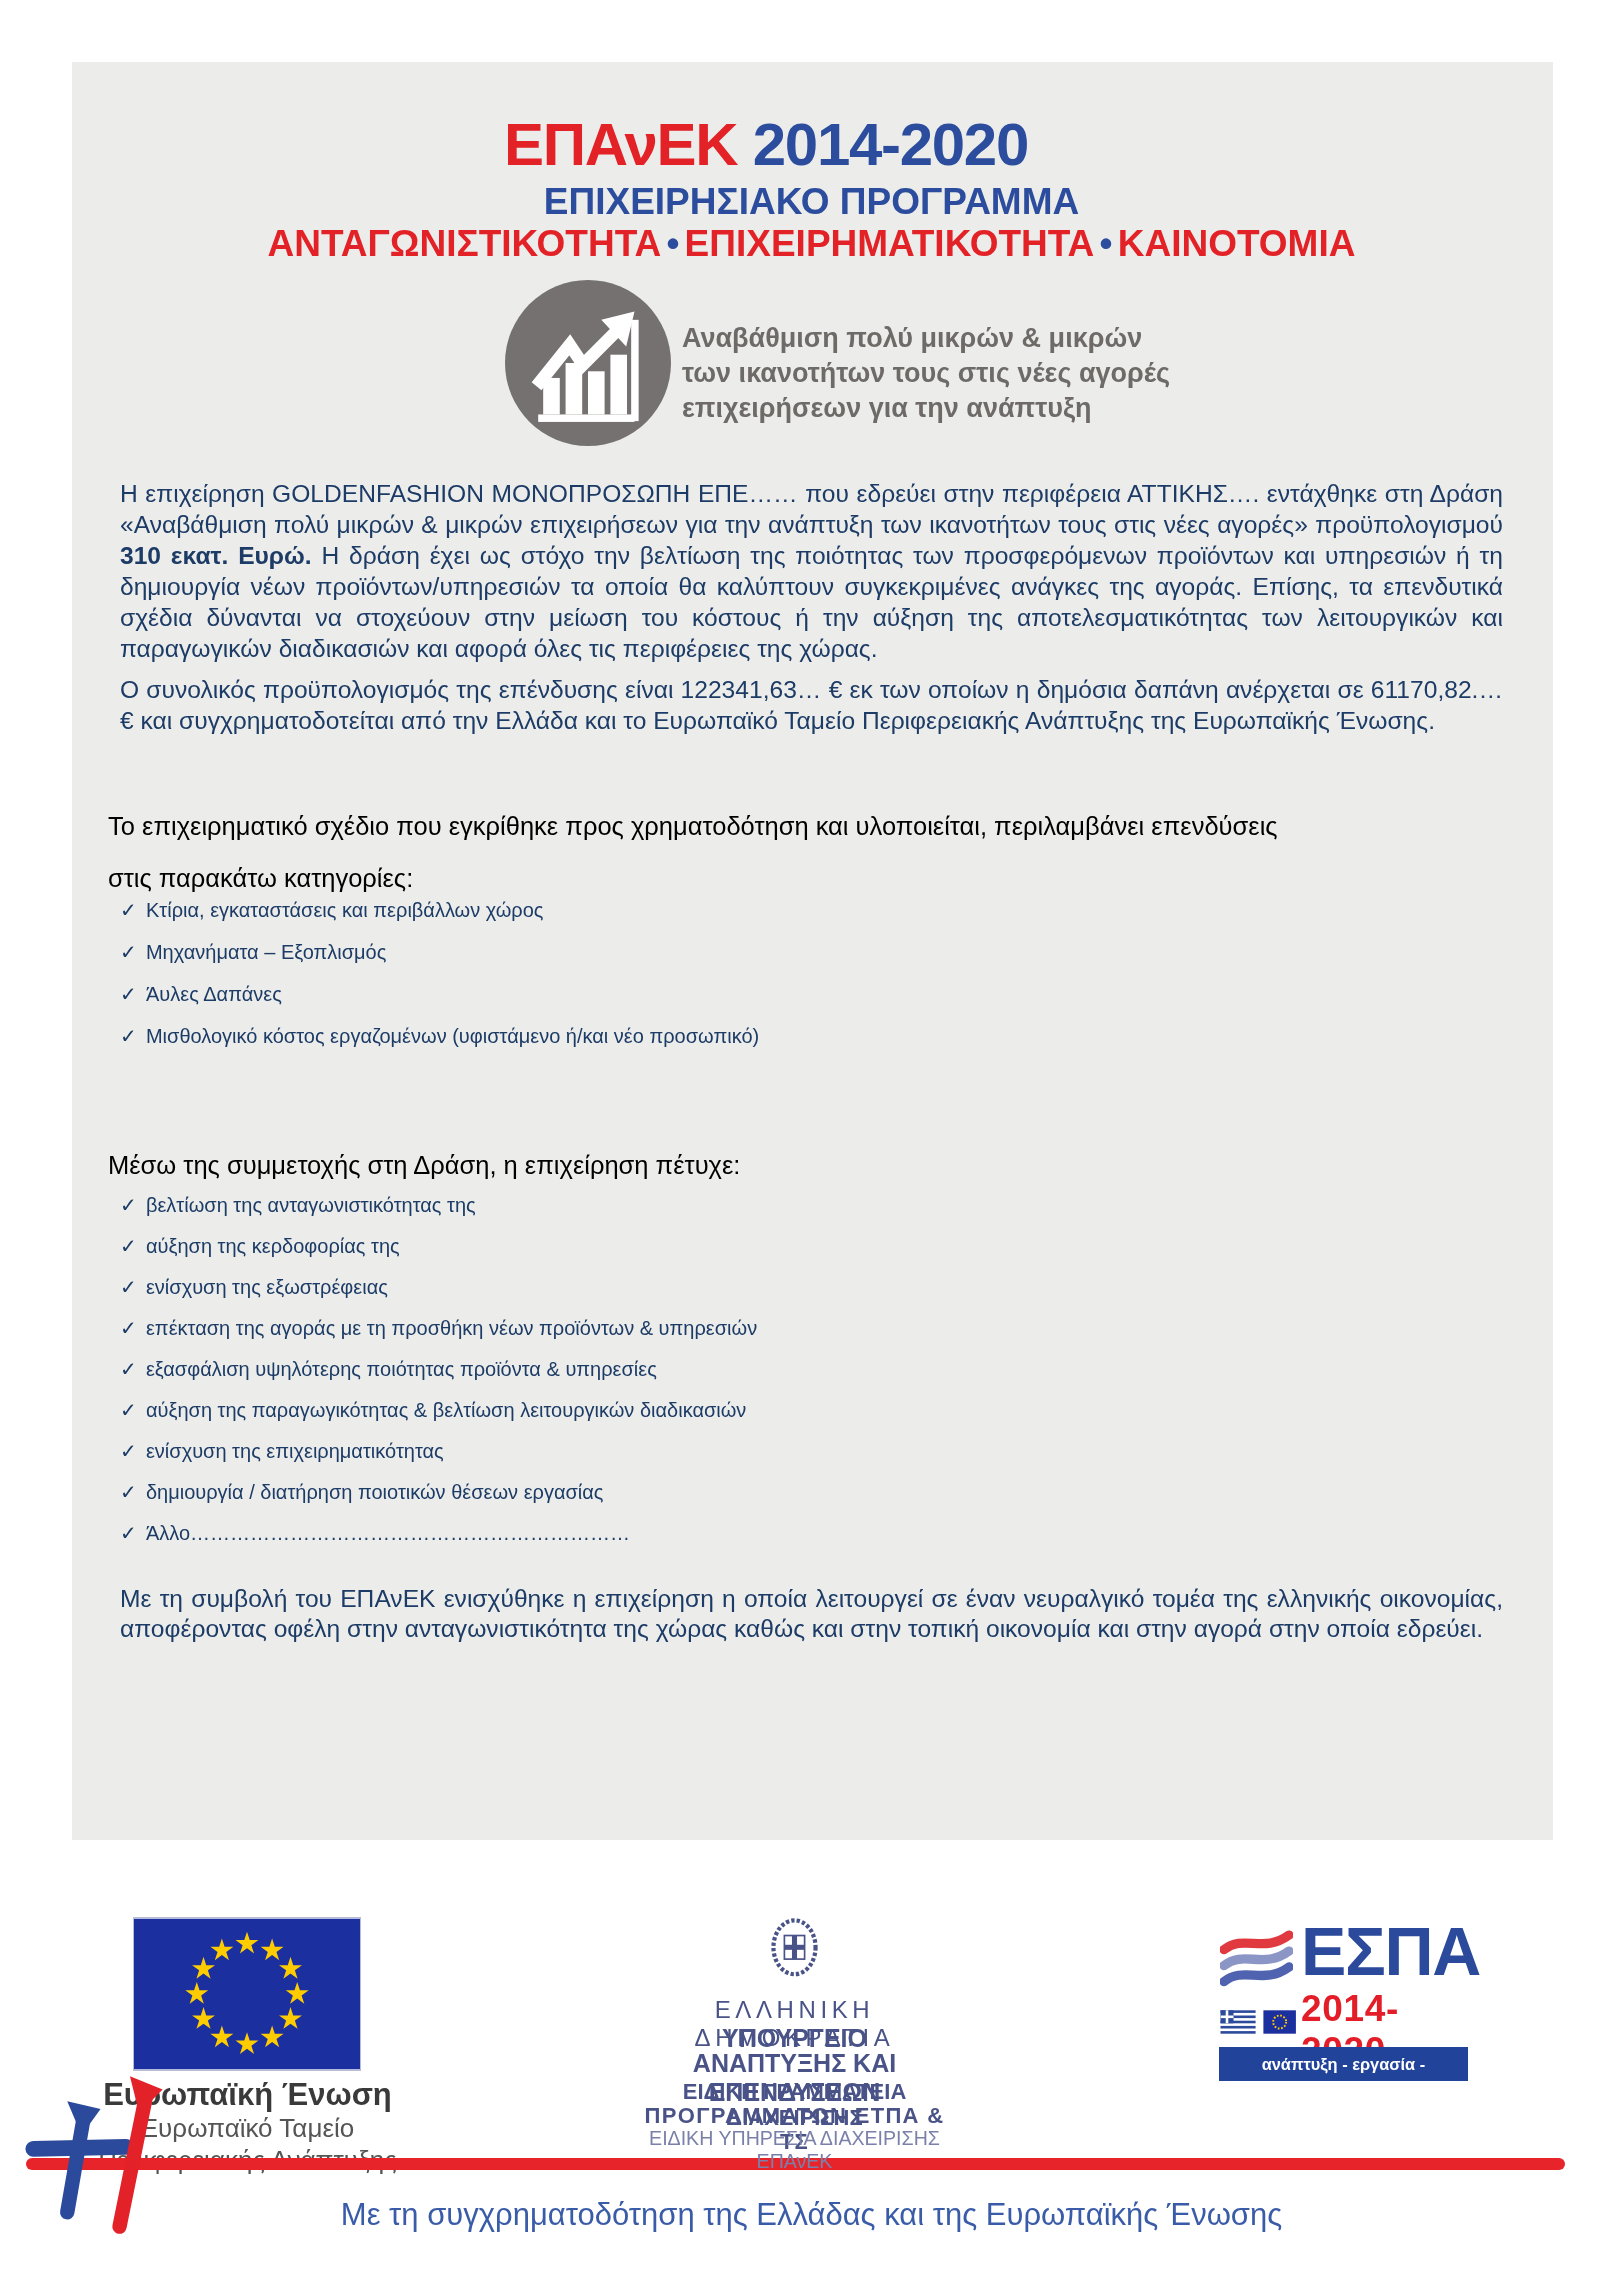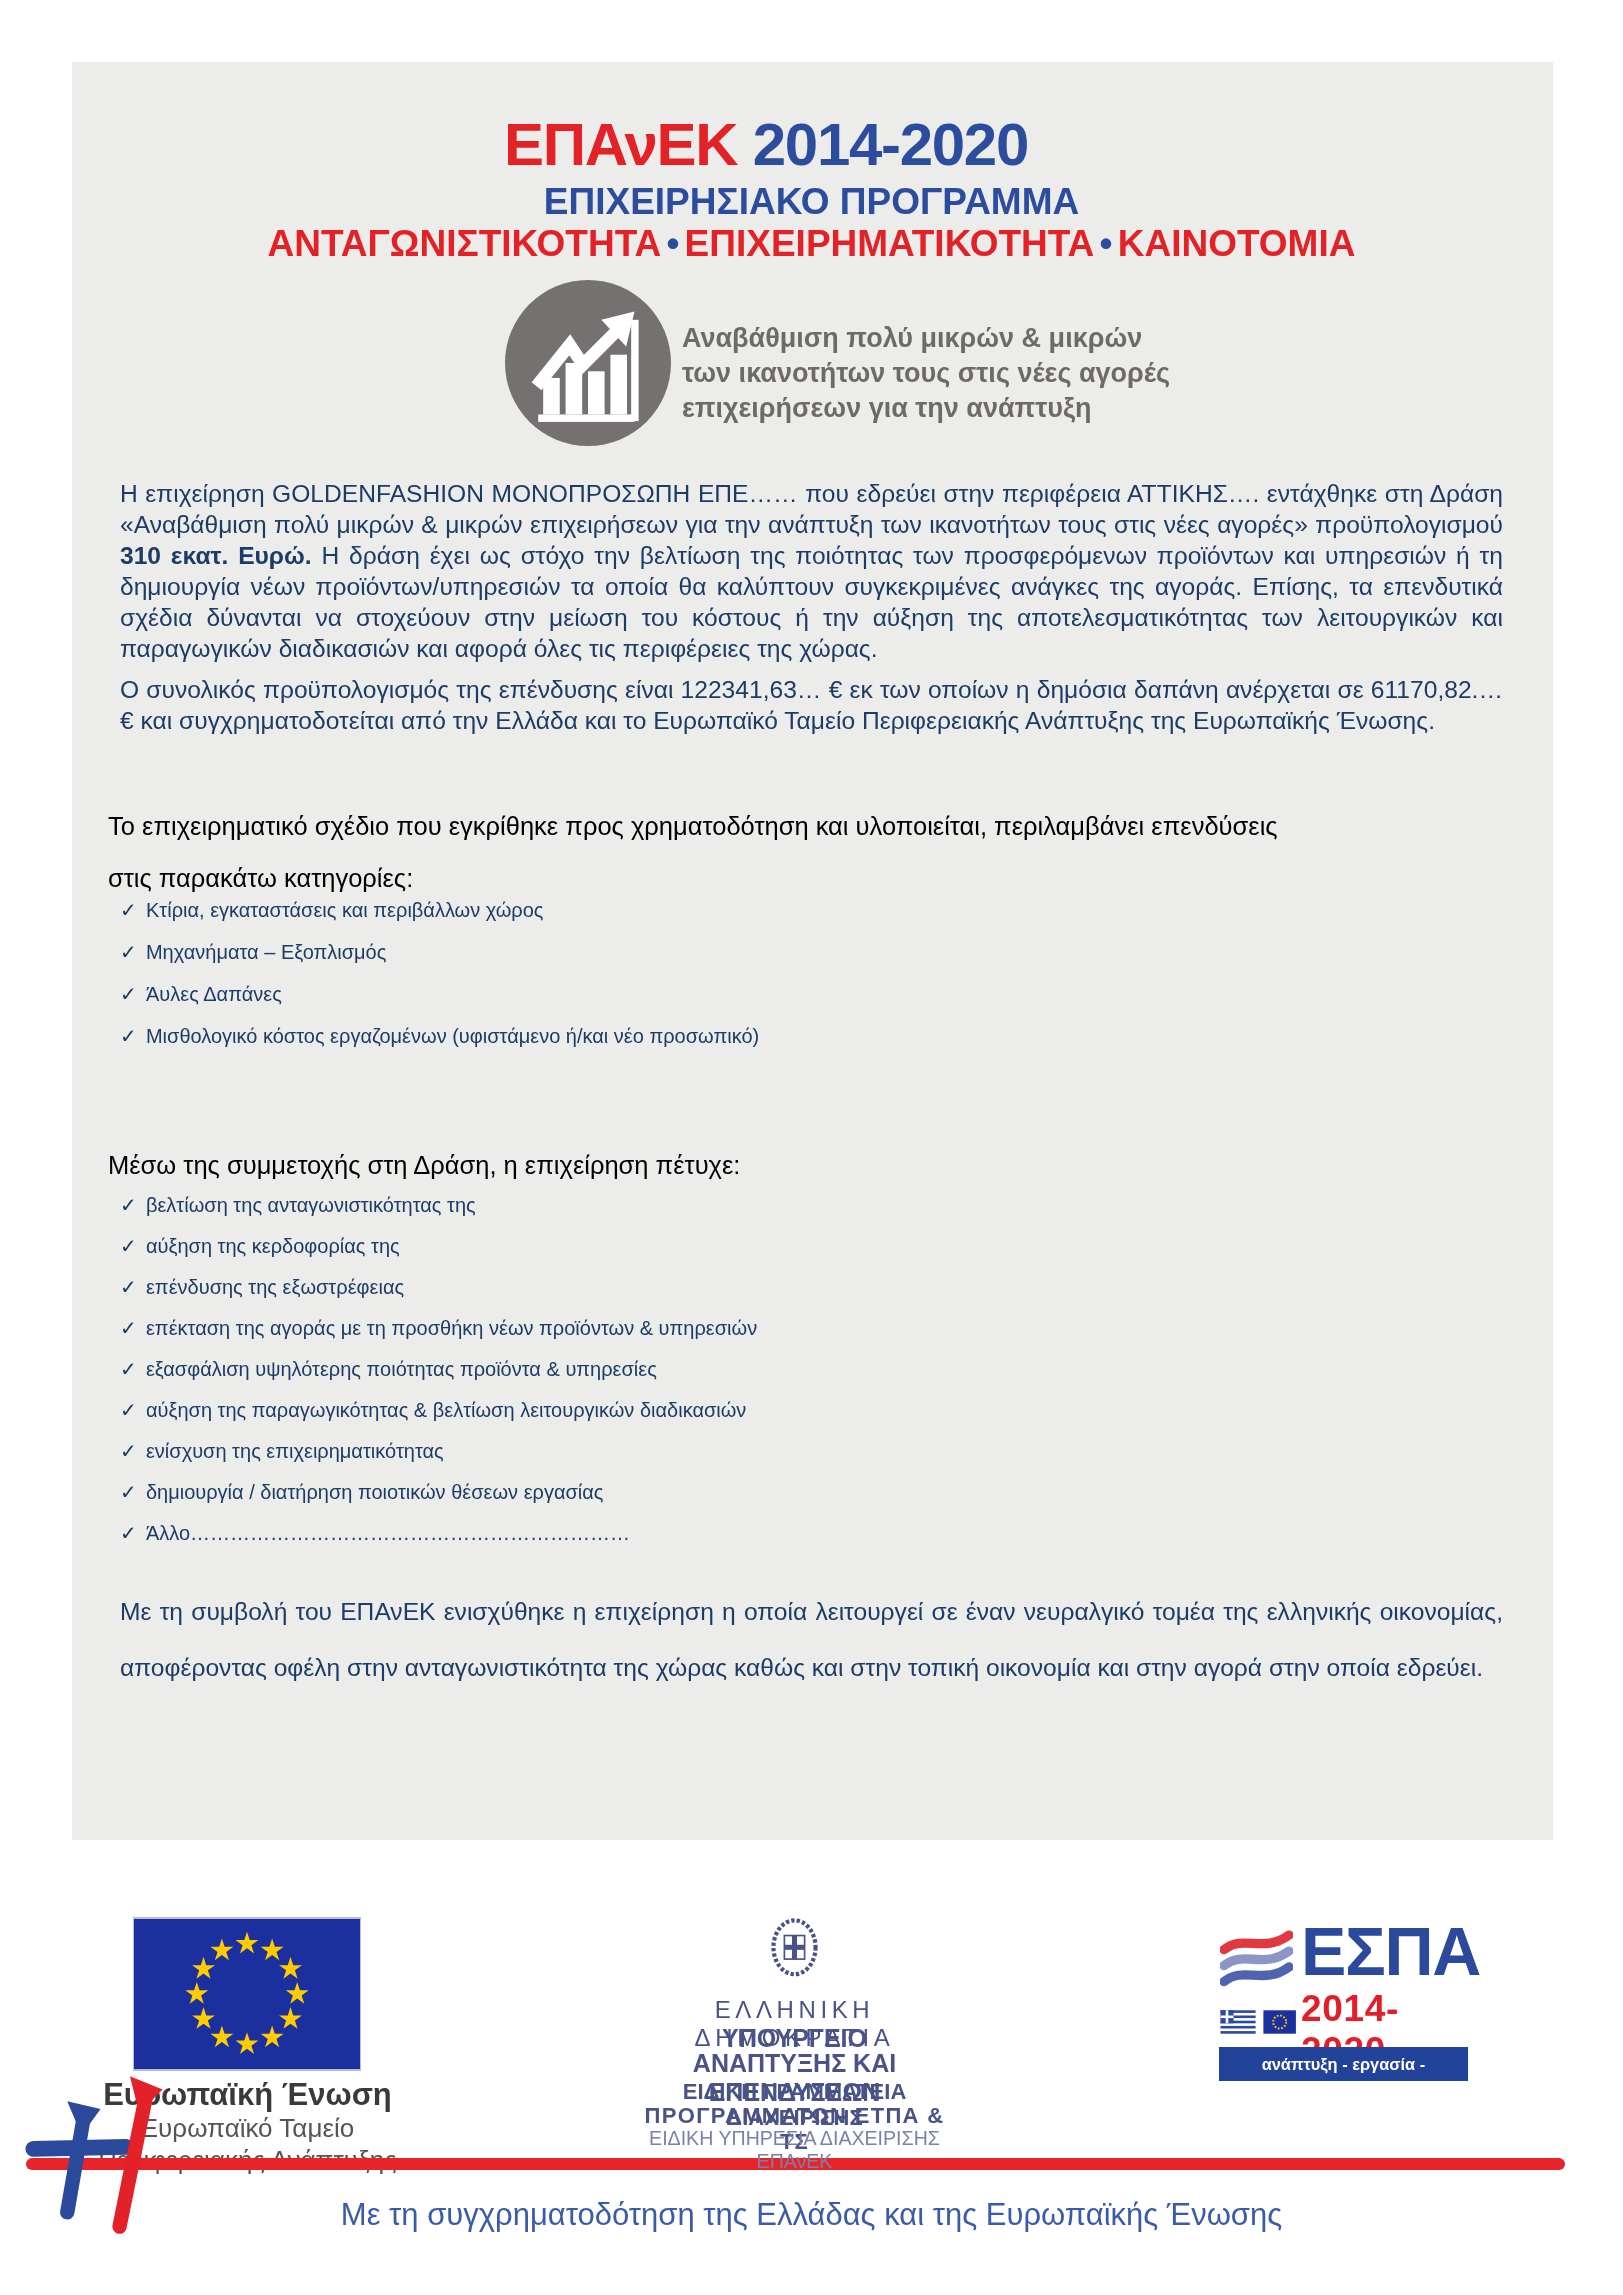--- a/index.html
+++ b/index.html
@@ -16,21 +16,21 @@
   #logo-row2{left:0;top:181px;width:1623px;text-align:center;font-weight:bold;font-size:37px;color:#2c4d9e;letter-spacing:0px;}
   #logo-row3{left:0;top:223px;width:1623px;text-align:center;font-weight:bold;font-size:37px;color:#e32228;}
   #logo-row3 .dot{color:#2c4d9e;padding:0 5.2px;}
   
   #badge-icon{left:505px;top:280px;width:166px;height:166px;}
   #badge-text{left:682px;top:321px;width:589px;font-weight:bold;font-size:27px;line-height:35px;color:#6e6a68;}
   
   .bodytxt{left:120px;width:1383px;color:#1c3b66;font-size:24.6px;line-height:31px;text-align:justify;}
   #p1{top:478px;}
   #p2{top:674px;}
-  #p3{top:1584px;line-height:56px;}
+  #p3{top:1584px;line-height:30px;}
   .heading{left:108px;width:1383px;color:#000000;font-weight:normal;font-size:25.5px;}
   #h1a{top:812px;}
   #h1b{top:864px;}
   #h2{top:1151px;}
   ul.checklist{left:120px;width:1408px;list-style:none;margin:0;padding:0;color:#1c3b66;font-size:20px;}
   #list1{top:898px;}
   #list2{top:1193px;}
   #list1 li{height:42px;}
   #list2 li{height:41px;}
   .chk{display:inline-block;margin-right:9.2px;}
@@ -109,21 +109,21 @@
     <li><span class="chk">✓</span><span>Μηχανήματα – Εξοπλισμός</span></li>
     <li><span class="chk">✓</span><span>Άυλες Δαπάνες</span></li>
     <li><span class="chk">✓</span><span>Μισθολογικό κόστος εργαζομένων (υφιστάμενο ή/και νέο προσωπικό)</span></li>
   </ul>
 
   <div class="abs heading" id="h2">Μέσω της συμμετοχής στη Δράση, η επιχείρηση πέτυχε:</div>
 
   <ul class="abs checklist" id="list2">
     <li><span class="chk">✓</span><span>βελτίωση της ανταγωνιστικότητας της</span></li>
     <li><span class="chk">✓</span><span>αύξηση της κερδοφορίας της</span></li>
-    <li><span class="chk">✓</span><span>επένδυσης της εξωστρέφειας</span></li>
+    <li><span class="chk">✓</span><span>ενίσχυση της εξωστρέφειας</span></li>
     <li><span class="chk">✓</span><span>επέκταση της αγοράς με τη προσθήκη νέων προϊόντων &amp; υπηρεσιών</span></li>
     <li><span class="chk">✓</span><span>εξασφάλιση υψηλότερης ποιότητας προϊόντα &amp; υπηρεσίες</span></li>
     <li><span class="chk">✓</span><span>αύξηση της παραγωγικότητας  &amp; βελτίωση λειτουργικών διαδικασιών</span></li>
     <li><span class="chk">✓</span><span>ενίσχυση της επιχειρηματικότητας</span></li>
     <li><span class="chk">✓</span><span>δημιουργία / διατήρηση ποιοτικών θέσεων εργασίας</span></li>
     <li><span class="chk">✓</span><span>Άλλο…………………………………………………………</span></li>
   </ul>
 
   <div class="abs bodytxt" id="p3">Με τη συμβολή του ΕΠΑνΕΚ ενισχύθηκε η επιχείρηση η οποία λειτουργεί σε έναν νευραλγικό τομέα της ελληνικής οικονομίας, αποφέροντας οφέλη στην ανταγωνιστικότητα της χώρας καθώς και στην τοπική οικονομία και στην αγορά στην οποία εδρεύει.</div>
 

